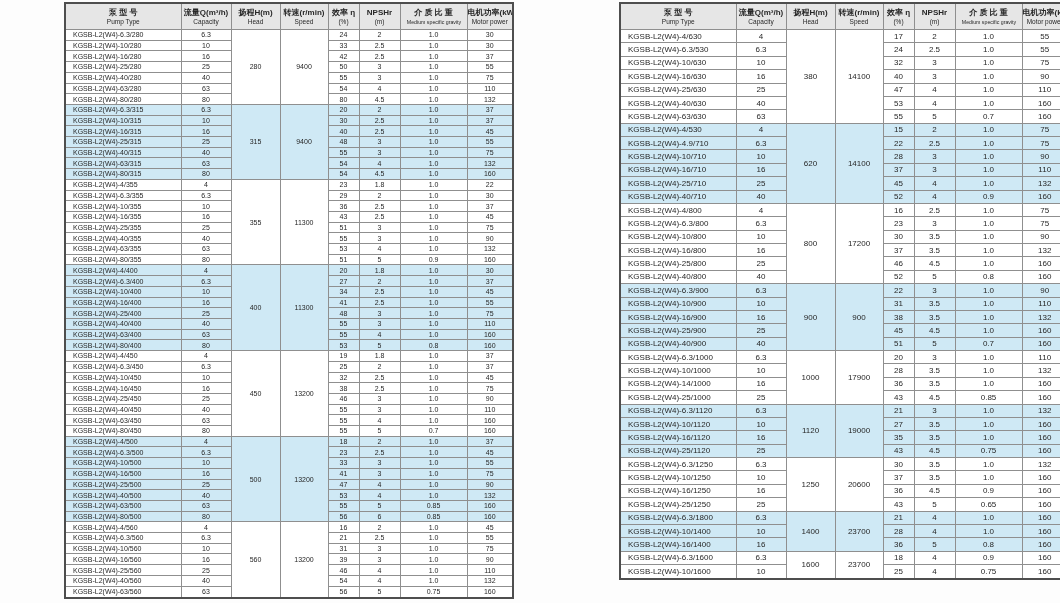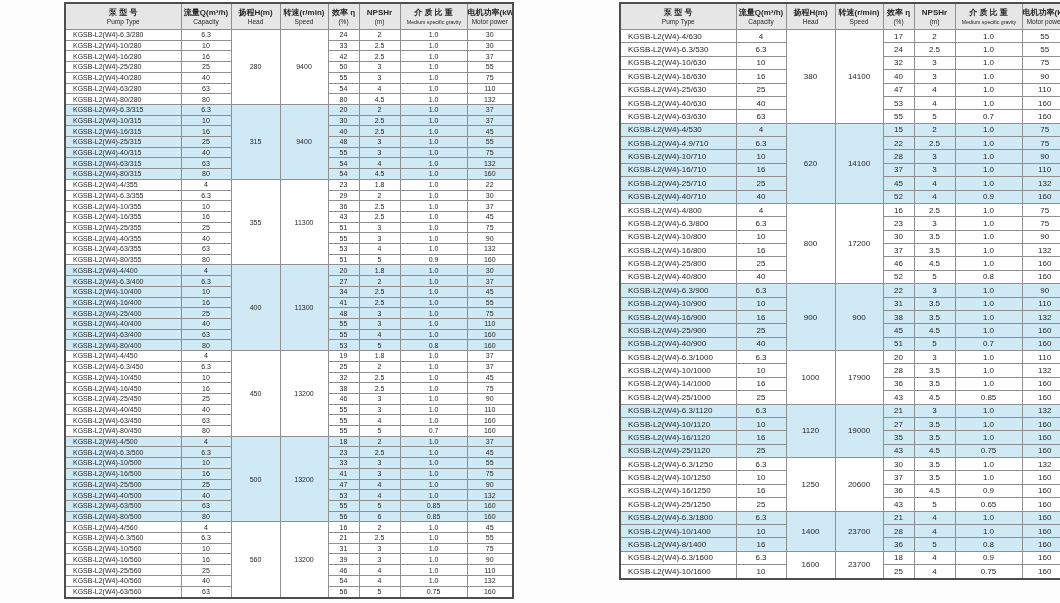--- a/index.html
+++ b/index.html
@@ -890,21 +890,21 @@
           </tr>
           <tr class="shaded">
             <td class="c-type">KGSB-L2(W4)-10/1400</td>
             <td>10</td>
             <td>28</td>
             <td>4</td>
             <td>1.0</td>
             <td>160</td>
           </tr>
           <tr class="shaded">
-            <td class="c-type">KGSB-L2(W4)-8/1400</td>
+            <td class="c-type">KGSB-L2(W4)-16/1400</td>
             <td>16</td>
             <td>36</td>
             <td>5</td>
             <td>0.8</td>
             <td>160</td>
           </tr>
           <tr>
             <td class="c-type">KGSB-L2(W4)-6.3/1600</td>
             <td>6.3</td>
             <td rowspan="2">1600</td>

